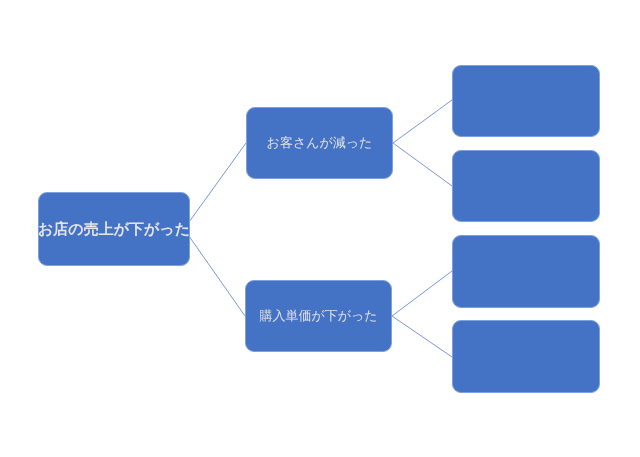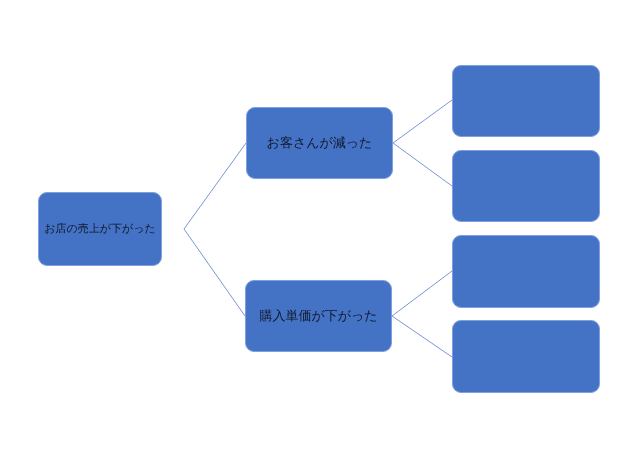--- a/index.html
+++ b/index.html
@@ -16,31 +16,31 @@
     left: 0; top: 0;
     width: 640px; height: 457px;
     pointer-events: none;
   }
   .node {
     position: absolute;
     box-sizing: border-box;
     background: #4472c4;
     border: 1px solid #7ea0e0;
     border-radius: 9px;
-    color: #0f172a;
+    color: #e5e5e5;
     display: flex;
     align-items: center;
     justify-content: center;
     text-align: center;
     font-size: 13px;
     line-height: 1.25;
     padding: 4px 6px;
     white-space: nowrap;
   }
-  .node-root   { left: 38px;  top: 192px; width: 124px; height: 74px; font-weight: 400; font-size: 11px; }
+  .node-root   { left: 38px;  top: 192px; width: 152px; height: 74px; font-weight: 700; font-size: 15px; }
   .node-b0     { left: 246px; top: 107px; width: 147px; height: 72px; }
   .node-b1     { left: 245px; top: 280px; width: 147px; height: 72px; justify-content: center; }
   .node-leaf0  { left: 452px; top: 65px;  width: 148px; height: 72px; }
   .node-leaf1  { left: 452px; top: 150px; width: 148px; height: 72px; }
   .node-leaf2  { left: 452px; top: 235px; width: 148px; height: 73px; }
   .node-leaf3  { left: 452px; top: 320px; width: 148px; height: 73px; }
 </style>
 </head>
 <body>
 

